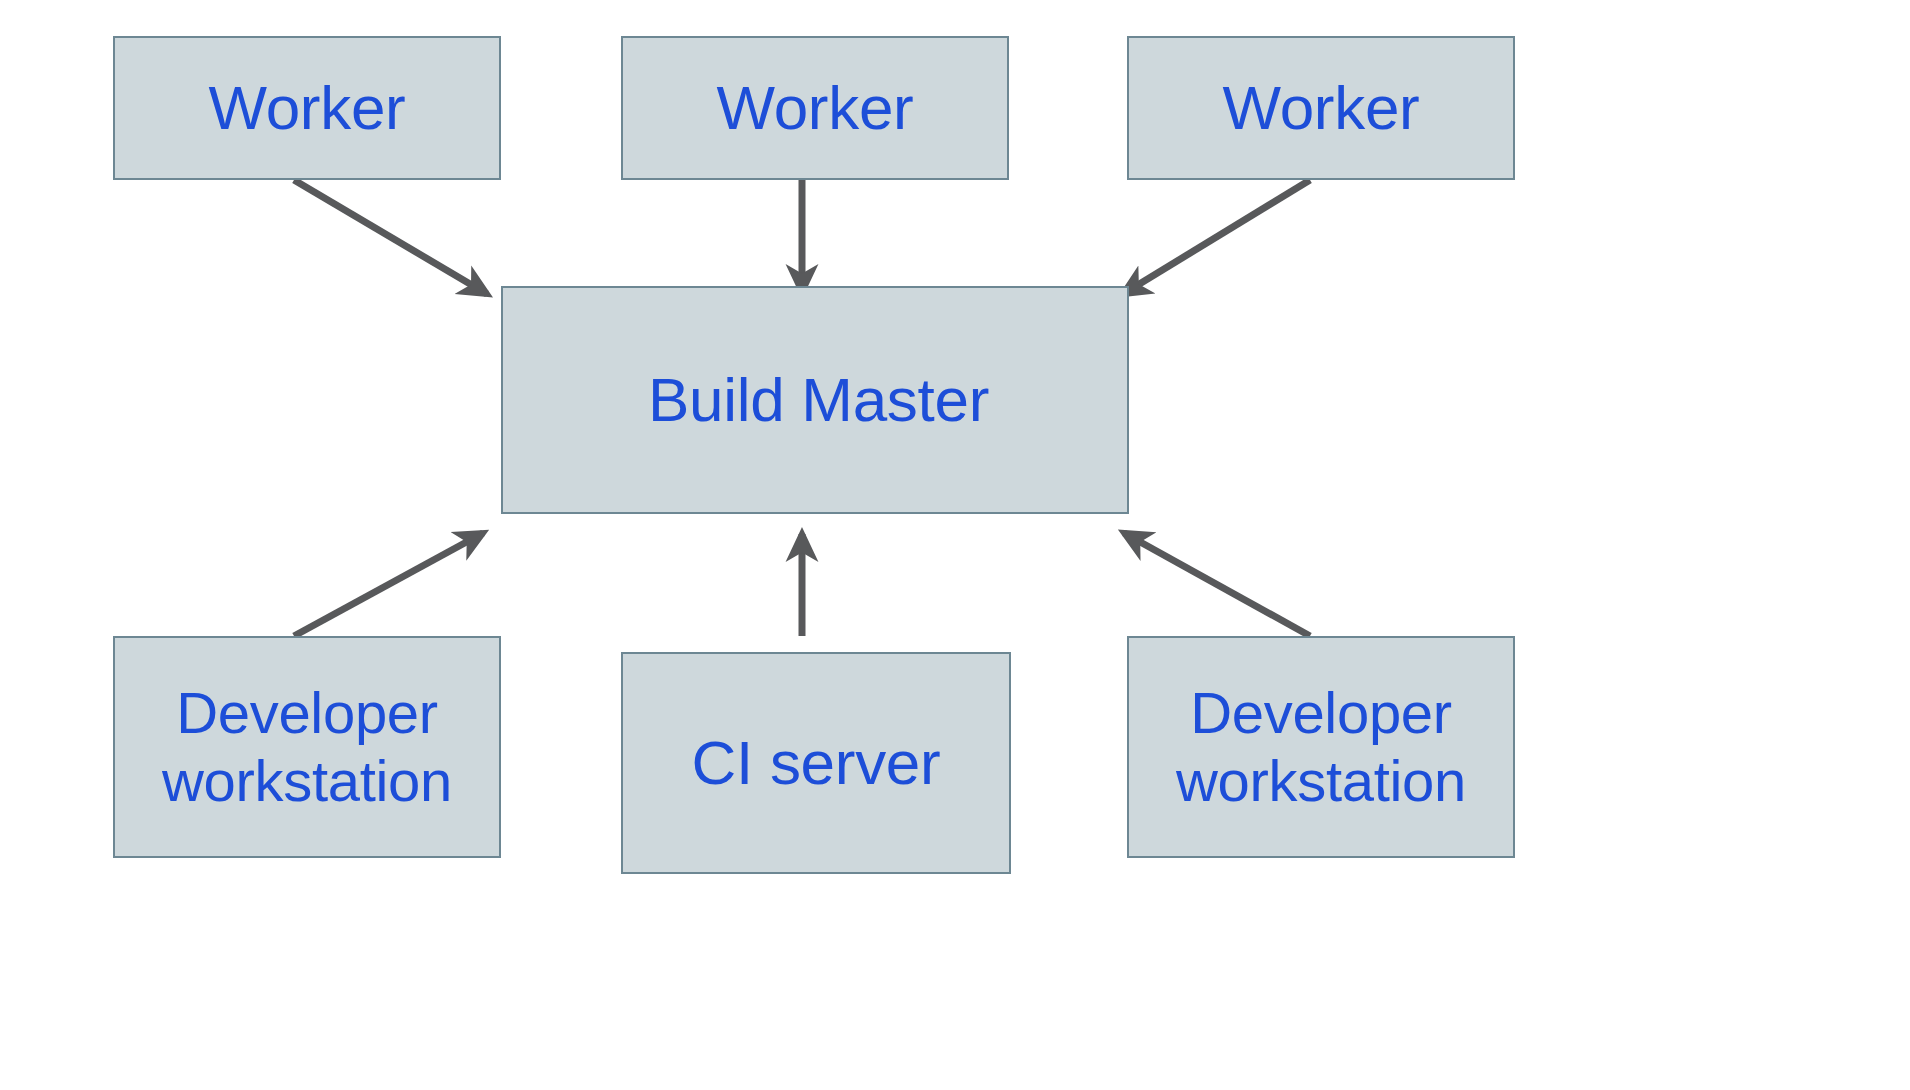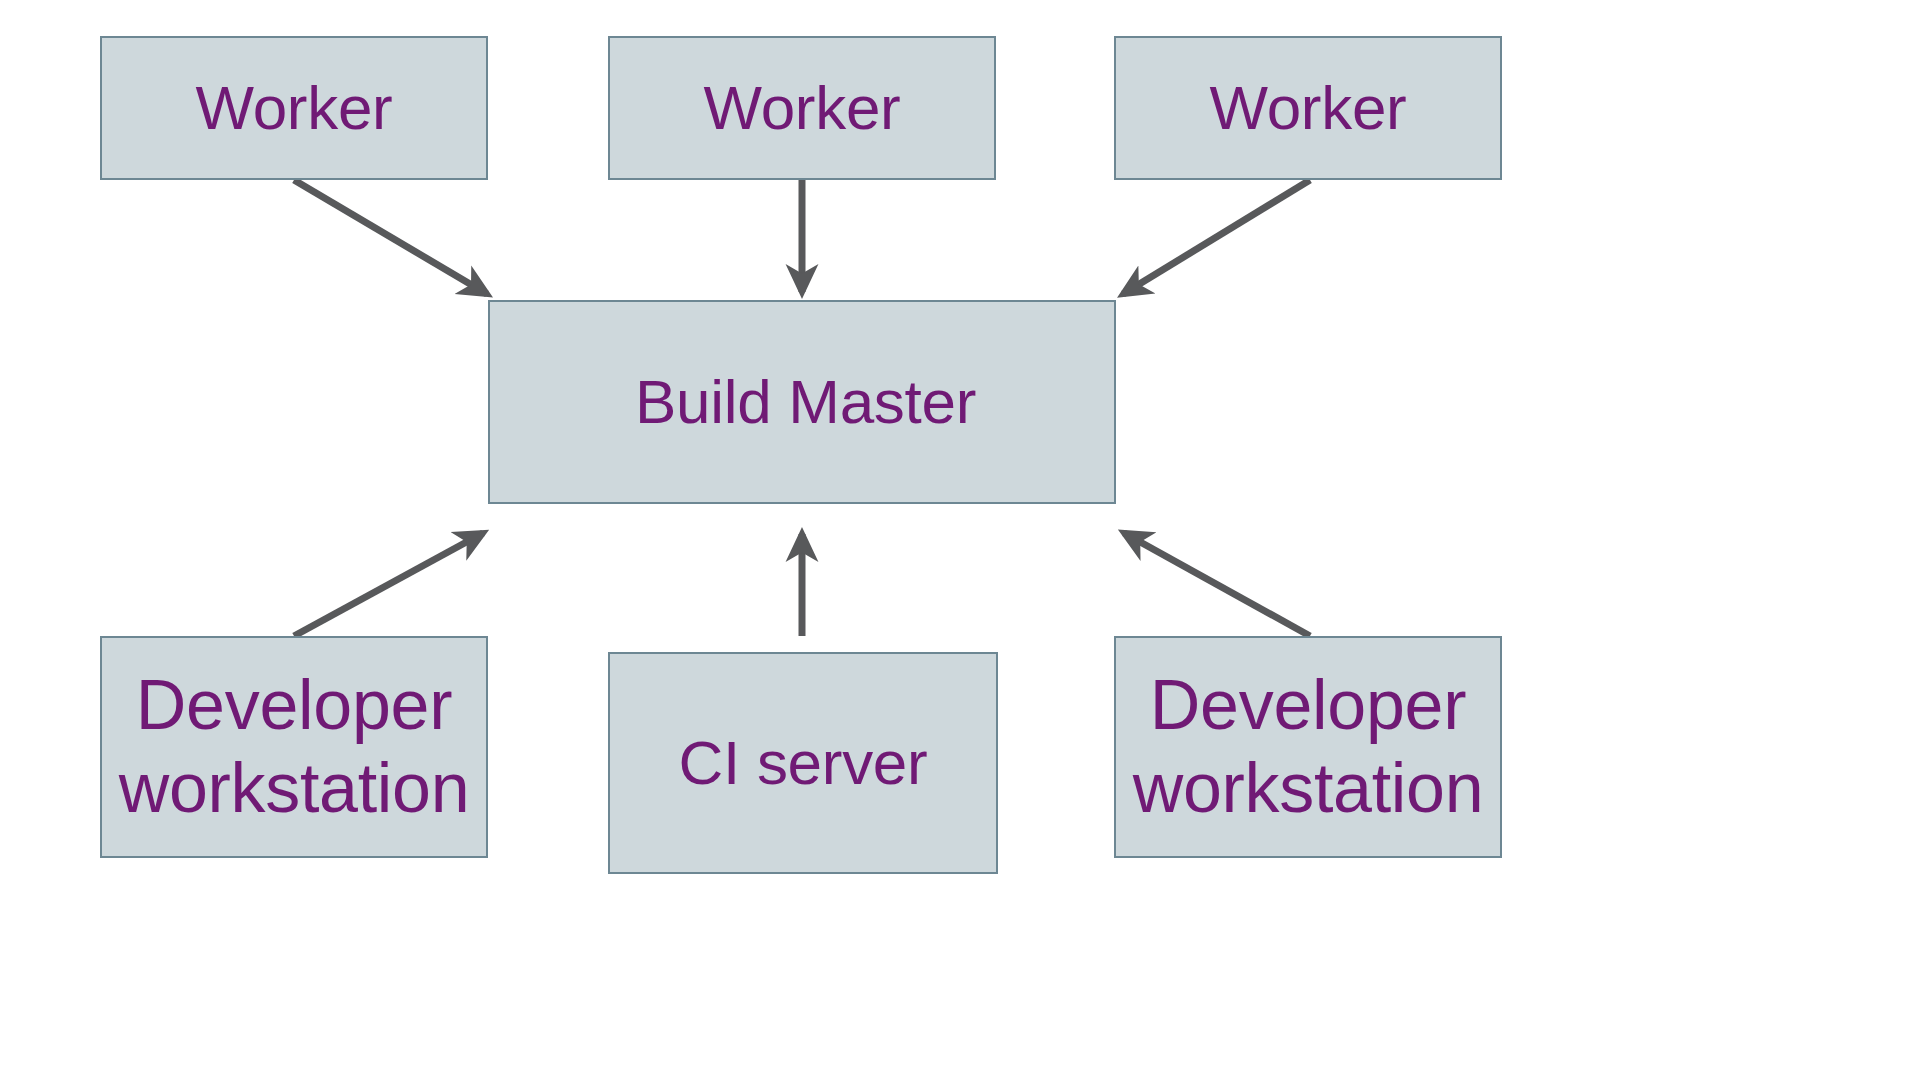--- a/index.html
+++ b/index.html
@@ -26,36 +26,37 @@
   }
   .node {
     position: absolute;
     box-sizing: border-box;
     background: #ced8dc;
     border: 2px solid #6d8793;
     display: flex;
     align-items: center;
     justify-content: center;
     text-align: center;
-    color: #701a75;
+    color: #1d4ed8;
     font-family: "Liberation Sans", sans-serif;
     font-weight: 400;
     line-height: 1.18;
     letter-spacing: -0.3px;
     white-space: pre-line;
     z-index: 2;
+    margin-left: 13px;
   }
   .node-label {
     display: block;
     white-space: pre-line;
   }
   .t-worker   { font-size: 62px; }
   .t-master   { font-size: 62px; }
   .t-ci       { font-size: 62px; }
-  .t-dev      { font-size: 70px; justify-content: center; }
+  .t-dev      { font-size: 58px; justify-content: center; }
 </style>
 </head>
 <body>
 
 <div id="canvas">
 
   <svg id="edges" viewBox="0 0 1910 1090" xmlns="http://www.w3.org/2000/svg">
     <defs>
       <marker id="arrowhead" markerWidth="5.2" markerHeight="5.2" refX="4.0" refY="2.6" orient="auto" markerUnits="strokeWidth">
         <path d="M0,0.25 L5.0,2.6 L0,4.95 L1.35,2.6 Z" fill="#58595b"></path>
@@ -80,21 +81,21 @@
   </div>
 
   <div class="node t-worker" style="left:608px; top:36px; width:388px; height:144px;">
     <span class="node-label">Worker</span>
   </div>
 
   <div class="node t-worker" style="left:1114px; top:36px; width:388px; height:144px;">
     <span class="node-label">Worker</span>
   </div>
 
-  <div class="node t-master" style="left:488px; top:300px; width:628px; height:204px;padding-left:7px;">
+  <div class="node t-master" style="left:488px; top:286px; width:628px; height:228px;padding-left:7px;">
     <span class="node-label">Build Master</span>
   </div>
 
   <div class="node t-dev" style="left:100px; top:636px; width:388px; height:222px;">
     <span class="node-label">Developer
 workstation</span>
   </div>
 
   <div class="node t-ci" style="left:608px; top:652px; width:390px; height:222px;">
     <span class="node-label">CI server</span>

